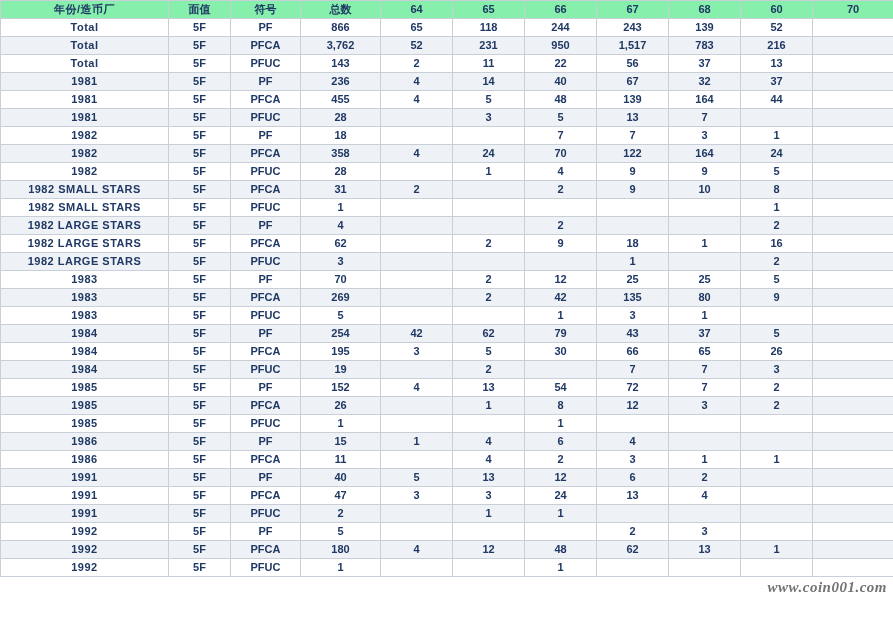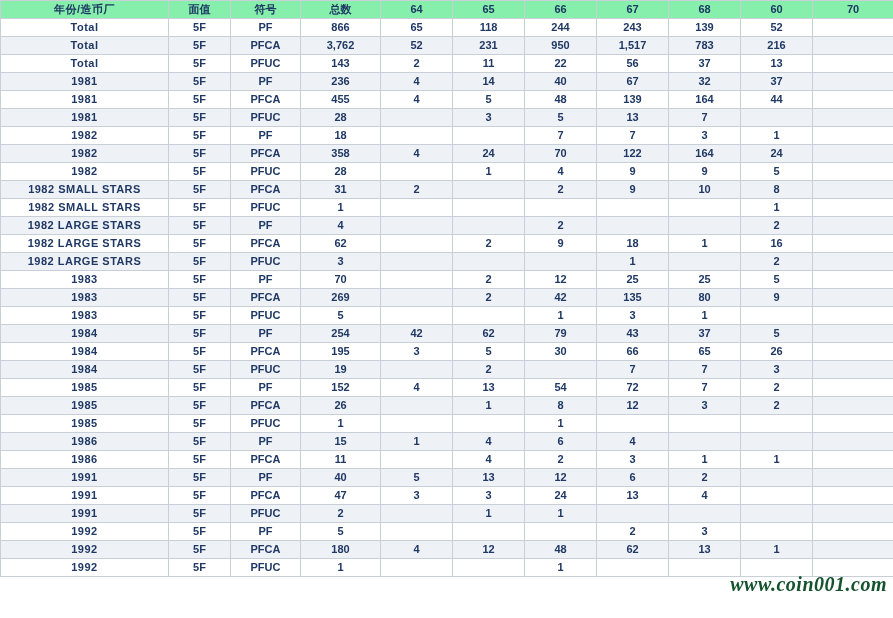--- a/index.html
+++ b/index.html
@@ -62,24 +62,24 @@
     letter-spacing: 0.5px;
   }
   td.num {
     text-align: center;
   }
   .watermark {
     position: absolute;
     right: 6px;
     bottom: 22px;
     font-family: "Liberation Serif", serif;
-    font-size: 20px;
+    font-size: 15px;
     font-weight: bold;
     font-style: italic;
-    color: #14532d;
+    color: #737373;
     letter-spacing: 0.5px;
     pointer-events: none;
     text-align: center;
   }
 </style>
 </head>
 <body>
 
 <table id="sheet">
   <colgroup>

